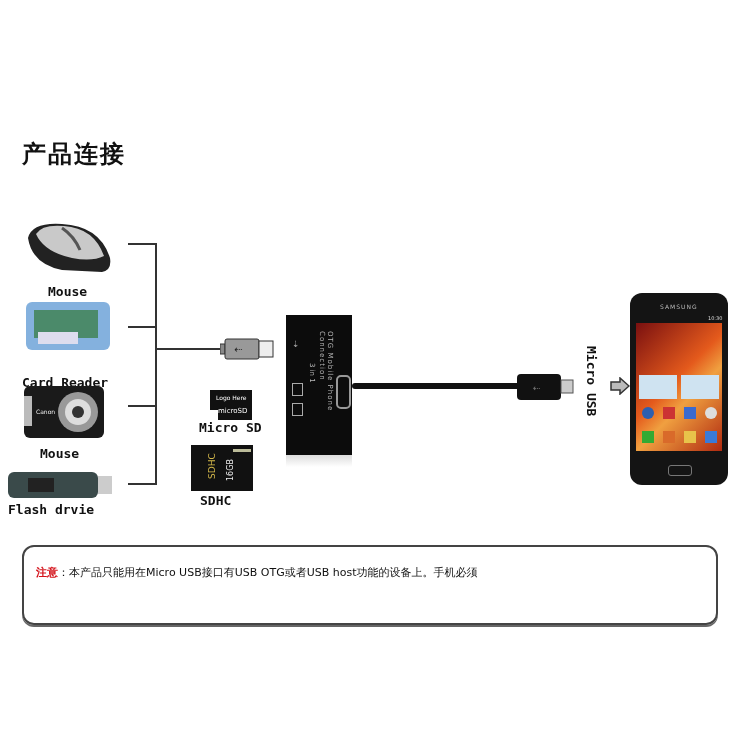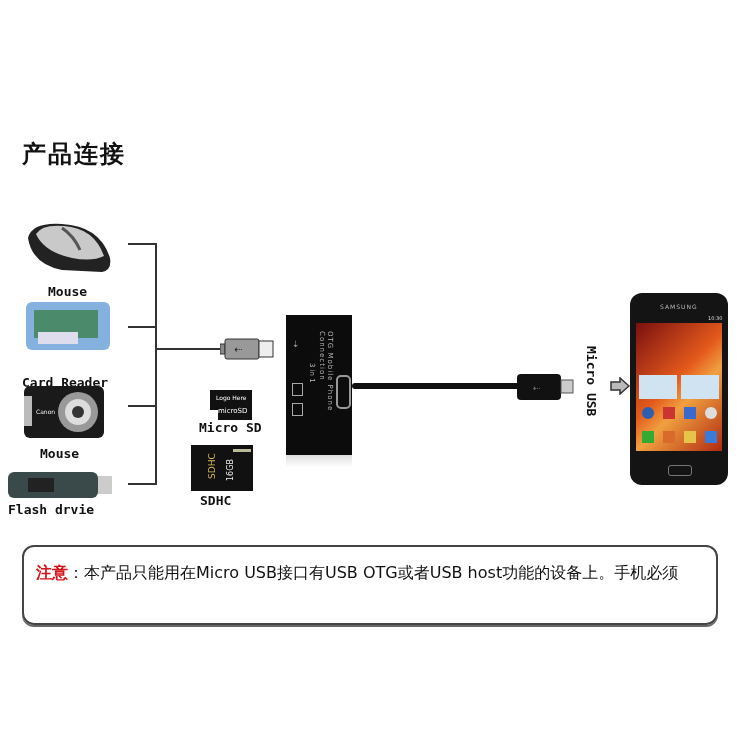--- a/index.html
+++ b/index.html
@@ -2,21 +2,21 @@
 <html><head>
 <meta charset="utf-8">
 <style>
   html, body { margin:0; padding:0; background:#ffffff; }
   body { width:750px; height:750px; position:relative; overflow:hidden; font-family:"DejaVu Sans", sans-serif; }
   .abs { position:absolute; }
   .title { left:22px; top:138px; font-size:24px; font-weight:bold; color:#111; letter-spacing:2px; }
   .label { font-family:"DejaVu Sans Mono","Liberation Mono", monospace; font-size:13px; color:#111; font-weight:bold; white-space:nowrap; }
   .line { background:#333; }
   .notice { left:22px; top:545px; width:696px; height:80px; border:2px solid #444; border-radius:12px; box-sizing:border-box; box-shadow:0 2px 0 #666; }
-  .notice-text { left:36px; top:560px; width:680px; font-size:16px; line-height:26px; color:#111; font-family:"DejaVu Sans", sans-serif; }
+  .notice-text { left:36px; top:560px; width:680px; font-size:11px; line-height:26px; color:#111; font-family:"DejaVu Sans", sans-serif; }
   .red { color:#d4121a; font-weight:bold; }
   .rot { writing-mode:vertical-rl; }
 </style>
 </head>
 <body>
 
 <div class="abs title">产品连接</div>
 
 <svg class="abs" style="left:22px;top:218px" width="92" height="58">
   <path d="M6 20 Q10 4 40 6 Q78 8 88 40 Q90 52 80 54 L40 52 Q10 46 6 20 Z" fill="#222"></path>

